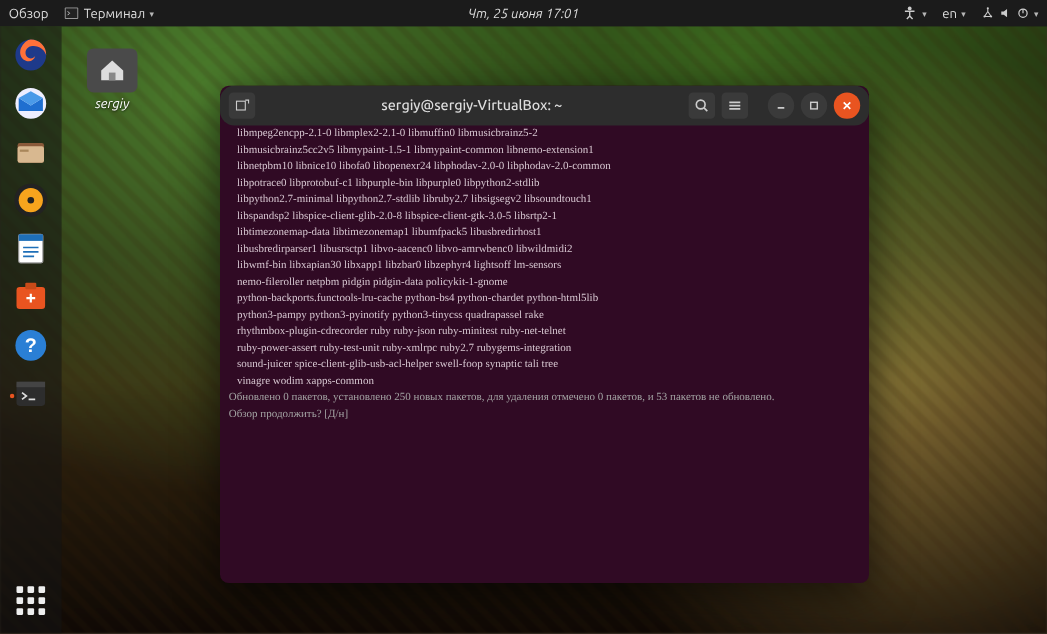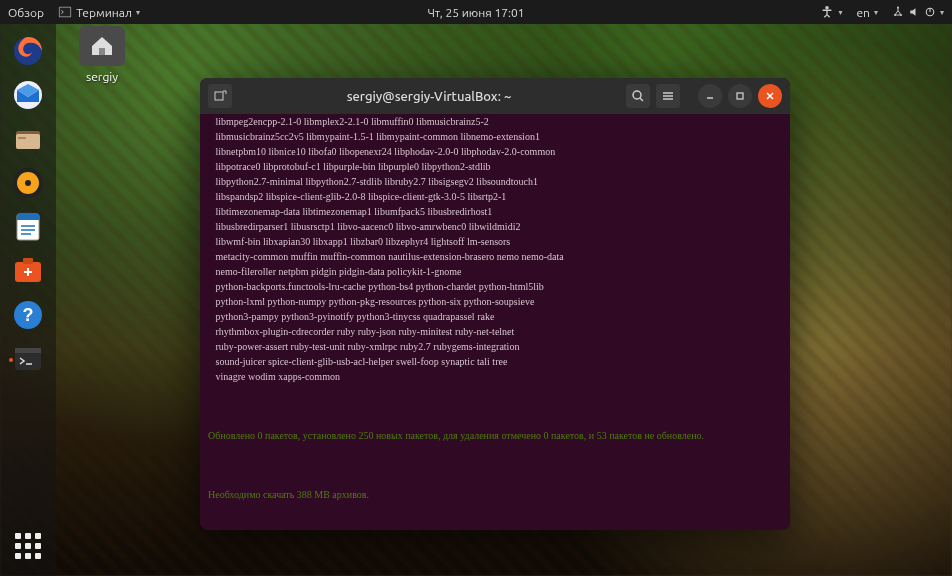--- a/index.html
+++ b/index.html
@@ -27,21 +27,21 @@
   }
   
   .topbar {
     position: absolute; top:0; left:0; right:0; height:24px;
     background: #1b1b1b; color:#ddd;
     display:flex; align-items:center;
     font-size:12px; z-index:10;
     padding: 0 8px;
   }
   .topbar .left { display:flex; gap:14px; align-items:center;justify-content:center; }
-  .topbar .center { position:absolute; left:50%; transform:translateX(-50%); }
+  .topbar .center { position:absolute; left:50%; transform:translateX(-50%);font-style:italic; }
   .topbar .right { margin-left:auto; display:flex; gap:14px; align-items:center; }
   .topbar .item { display:flex; align-items:center; gap:4px; cursor:pointer; }
   .topbar svg, .topbar .glyph { fill:#ccc; color:#ccc; }
   .tri { font-size:8px; opacity:.8; }
 
   
   .dock {
     position:absolute; left:0; top:24px; bottom:0; width:56px;
     background: rgba(20,20,20,0.55);
     display:flex; flex-direction:column; align-items:center;
@@ -61,58 +61,58 @@
     width:44px;height:44px;display:flex;align-items:center;justify-content:center;
     cursor:pointer; margin-bottom:8px;
   }
   .dock .grid-dots{
     display:grid;grid-template-columns:repeat(3,6px);grid-template-rows:repeat(3,6px);gap:4px;
   }
   .dock .grid-dots span{width:6px;height:6px;background:#eee;border-radius:1px;}
 
   
   .desktop-icons{
-    position:absolute; left:66px; top:26px; z-index:2;
-    display:flex; flex-direction:column; gap:12px;
+    position:absolute; left:66px; top:44px; z-index:2;
+    display:flex; flex-direction:column; gap:12px;font-style:italic;
   }
   .dicon{ width:72px; text-align:center; color:#fff; font-size:12px;
     text-shadow:0 1px 2px rgba(0,0,0,.8); cursor:pointer;}
   .dicon .box{width:46px;height:40px;margin:0 auto 4px;
     display:flex;align-items:center;justify-content:center;
     background:#4a4a4a;border-radius:6px;}
   .dicon.trash .box{background:#d8d8d8;}
 
   
   .win {
     position:absolute; left:200px; top:78px; width:590px; height:452px;
     background:#300a24; border-radius:8px;
     box-shadow:0 10px 40px rgba(0,0,0,.6);
     display:flex; flex-direction:column; overflow:hidden;
     z-index:8;
   }
   .win-titlebar{
     height:36px; background:#2d2d2d; display:flex; align-items:center;
-    padding:0 8px; gap:6px; color:#ddd; font-size:13px;
+    padding:0 8px; gap:6px; color:#ddd; font-size:13px;border-radius:13px;
   }
   .tbtn{
     width:24px;height:24px;border-radius:4px;background:#3a3a3a;
     display:flex;align-items:center;justify-content:center;cursor:pointer;
     color:#ddd;font-size:13px;
   }
   .tbtn.round{border-radius:50%;}
   .tbtn.close{background:#e95420;color:#fff;}
   .win-title{flex:1;text-align:center;font-weight:500;}
   .win-body{
     flex:1; padding:0 8px; overflow:hidden;
     font-family: Liberation Serif, serif;
     font-size:10px; line-height:15px; color:#fff;
   }
   .pkgline{color:#d6c6d0; white-space:pre-wrap;}
   .pkgline.indent{padding-left:1ch;}
-  .msg{color:#4d7c0f; white-space:pre-wrap;margin-top:44px;}
+  .msg{color:#a3a3a3; white-space:pre-wrap;}
 </style>
 </head>
 <body>
 
 <div class="wallpaper"></div>
 
 <div class="topbar">
   <div class="left">
     <div class="item">
       <span>Обзор</span>
@@ -289,27 +289,24 @@
     <div id="term-lines">
         <div class="pkgline indent"> libmpeg2encpp-2.1-0 libmplex2-2.1-0 libmuffin0 libmusicbrainz5-2</div>
         <div class="pkgline indent"> libmusicbrainz5cc2v5 libmypaint-1.5-1 libmypaint-common libnemo-extension1</div>
         <div class="pkgline indent"> libnetpbm10 libnice10 libofa0 libopenexr24 libphodav-2.0-0 libphodav-2.0-common</div>
         <div class="pkgline indent"> libpotrace0 libprotobuf-c1 libpurple-bin libpurple0 libpython2-stdlib</div>
         <div class="pkgline indent"> libpython2.7-minimal libpython2.7-stdlib libruby2.7 libsigsegv2 libsoundtouch1</div>
         <div class="pkgline indent"> libspandsp2 libspice-client-glib-2.0-8 libspice-client-gtk-3.0-5 libsrtp2-1</div>
         <div class="pkgline indent"> libtimezonemap-data libtimezonemap1 libumfpack5 libusbredirhost1</div>
         <div class="pkgline indent"> libusbredirparser1 libusrsctp1 libvo-aacenc0 libvo-amrwbenc0 libwildmidi2</div>
         <div class="pkgline indent"> libwmf-bin libxapian30 libxapp1 libzbar0 libzephyr4 lightsoff lm-sensors</div>
-        <div class="pkgline indent"> metacity-common muffin muffin-common nautilus-extension-brasero nemo nemo-data</div>
         <div class="pkgline indent"> nemo-fileroller netpbm pidgin pidgin-data policykit-1-gnome</div>
         <div class="pkgline indent"> python-backports.functools-lru-cache python-bs4 python-chardet python-html5lib</div>
-        <div class="pkgline indent"> python-lxml python-numpy python-pkg-resources python-six python-soupsieve</div>
         <div class="pkgline indent"> python3-pampy python3-pyinotify python3-tinycss quadrapassel rake</div>
         <div class="pkgline indent"> rhythmbox-plugin-cdrecorder ruby ruby-json ruby-minitest ruby-net-telnet</div>
         <div class="pkgline indent"> ruby-power-assert ruby-test-unit ruby-xmlrpc ruby2.7 rubygems-integration</div>
         <div class="pkgline indent"> sound-juicer spice-client-glib-usb-acl-helper swell-foop synaptic tali tree</div>
         <div class="pkgline indent"> vinagre wodim xapps-common</div>
         <div class="msg">Обновлено 0 пакетов, установлено 250 новых пакетов, для удаления отмечено 0 пакетов, и 53 пакетов не обновлено.</div>
-        <div class="msg">Необходимо скачать 388 MB архивов.</div>
         <div class="msg">Обзор продолжить? [Д/н]</div>
       </div>
   </div>
 </div>
 
 </body></html>

